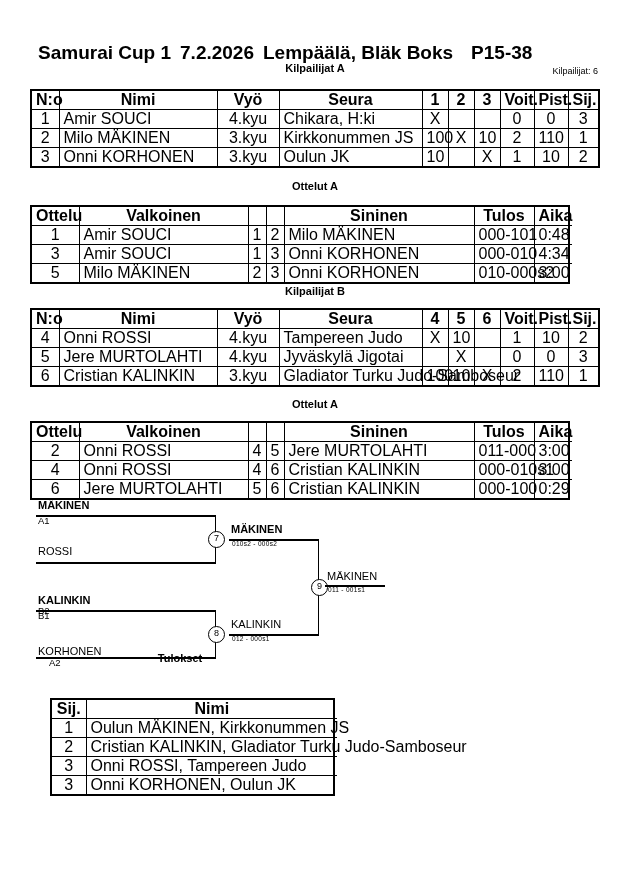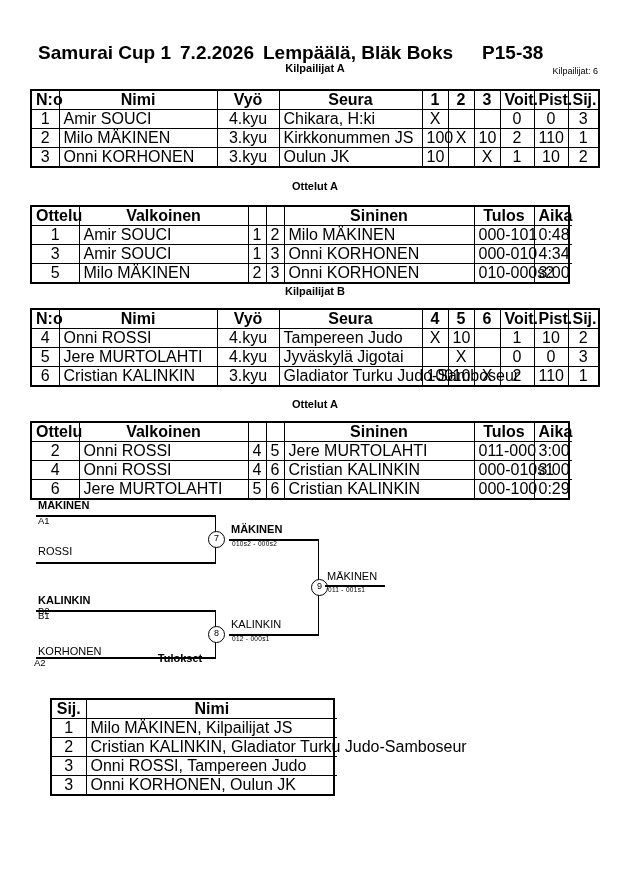--- a/index.html
+++ b/index.html
@@ -24,21 +24,21 @@
   }
   .title-row {
     position: absolute;
     left: 38px; top: 42px;
     font-size: 19px;
     font-weight: bold;
     letter-spacing: 0px;
     white-space: nowrap;
   }
   .title-row .gap { display:inline-block; width: 9px; }
-  .title-cat { display:inline-block; margin-left: 29px; }
+  .title-cat { display:inline-block; margin-left: 18px; }
   .entrants {
     position: absolute;
     right: 32px; top: 66px;
     font-size: 9px;
     font-weight: normal;
     white-space: nowrap;
   }
 
   
   .caption {
@@ -405,21 +405,21 @@
   <div class="bk-name bold" style="left:231px; top:28px;">MÄKINEN</div>
   <div class="bk-line bk-h" style="left:229px; top:44px; width:90px;"></div>
   <div class="bk-score" style="left:232px; top:45px;">010s2 - 000s2</div>
 
   <div class="bk-name bold" style="left:38px; top:99px;">KALINKIN</div>
   <div class="bk-line bk-h" style="left:36px; top:115px; width:180px;"></div>
   <div class="bk-seed" style="left:38px; top:115px;">B1</div>
 
   <div class="bk-name" style="left:38px; top:150px;">KORHONEN</div>
   <div class="bk-line bk-h" style="left:36px; top:162px; width:180px;"></div>
-  <div class="bk-seed" style="left:34px; top:162px;">A2</div>
+  <div class="bk-seed" style="left:49px; top:162px;">A2</div>
 
   <div class="bk-line bk-v" style="left:214.5px; top:115px; height:48px;"></div>
 
   <div class="bk-circle" style="left:208px; top:131px;">8</div>
   <div class="bk-name" style="left:231px; top:123px;">KALINKIN</div>
   <div class="bk-line bk-h" style="left:229px; top:139px; width:90px;"></div>
   <div class="bk-score" style="left:232px; top:140px;">012 - 000s1</div>
 
   <div class="bk-line bk-v" style="left:317.5px; top:44px; height:96px;"></div>
 
@@ -437,21 +437,21 @@
         <col style="width:34px">
         <col style="width:251px">
       </colgroup>
     <tbody>
         <tr>
       <th>Sij.</th>
       <th>Nimi</th>
     </tr>
     <tr>
       <td class="c">1</td>
-      <td class="l">Milo MÄKINEN, Kilpailijat JS</td>
+      <td class="l">Oulun MÄKINEN, Kirkkonummen JS</td>
     </tr>
     <tr>
       <td class="c">2</td>
       <td class="l">Cristian KALINKIN, Gladiator Turku Judo-Samboseur</td>
     </tr>
     <tr>
       <td class="c">3</td>
       <td class="l">Onni ROSSI, Tampereen Judo</td>
     </tr>
     <tr>

